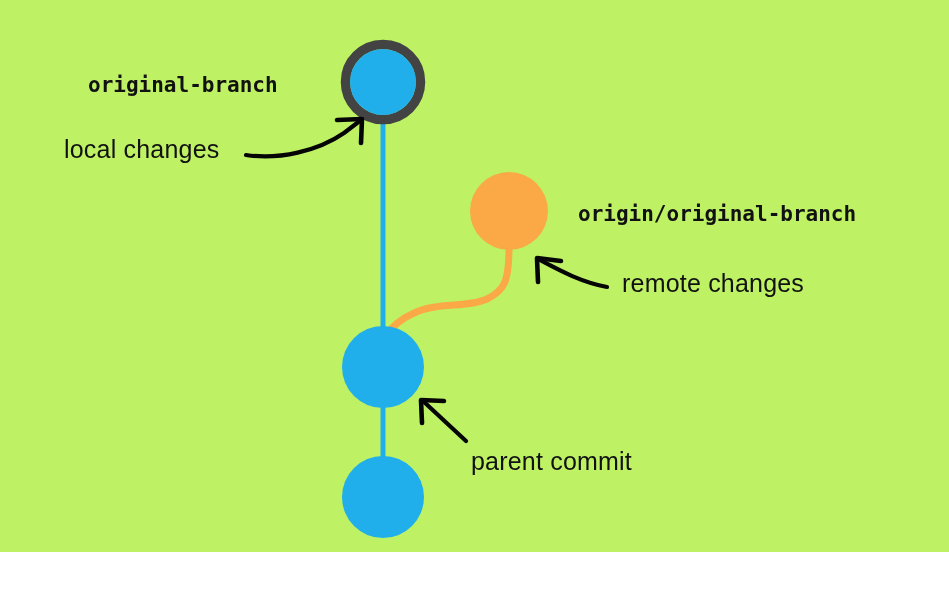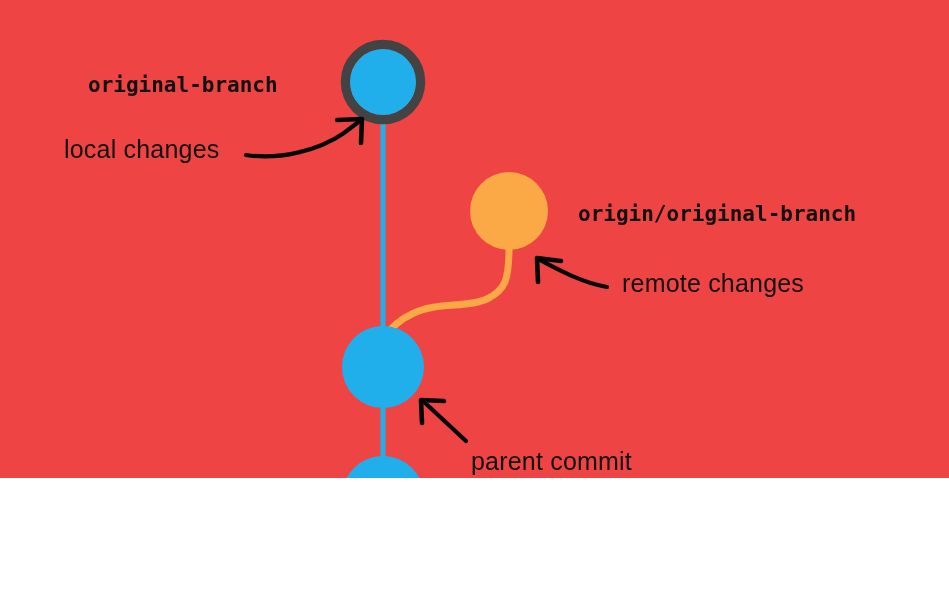--- a/index.html
+++ b/index.html
@@ -7,22 +7,22 @@
     margin: 0;
     padding: 0;
     background: #ffffff;
   }
   body {
     font-family: "Liberation Sans", sans-serif;
   }
   #canvas {
     position: relative;
     width: 949px;
-    height: 478px;
-    background: #ef4444;
+    height: 552px;
+    background: #bef264;
     overflow: hidden;
   }
   #diagram-svg {
     position: absolute;
     top: 0;
     left: 0;
     width: 949px;
     height: 601px;
     display: block;
   }

